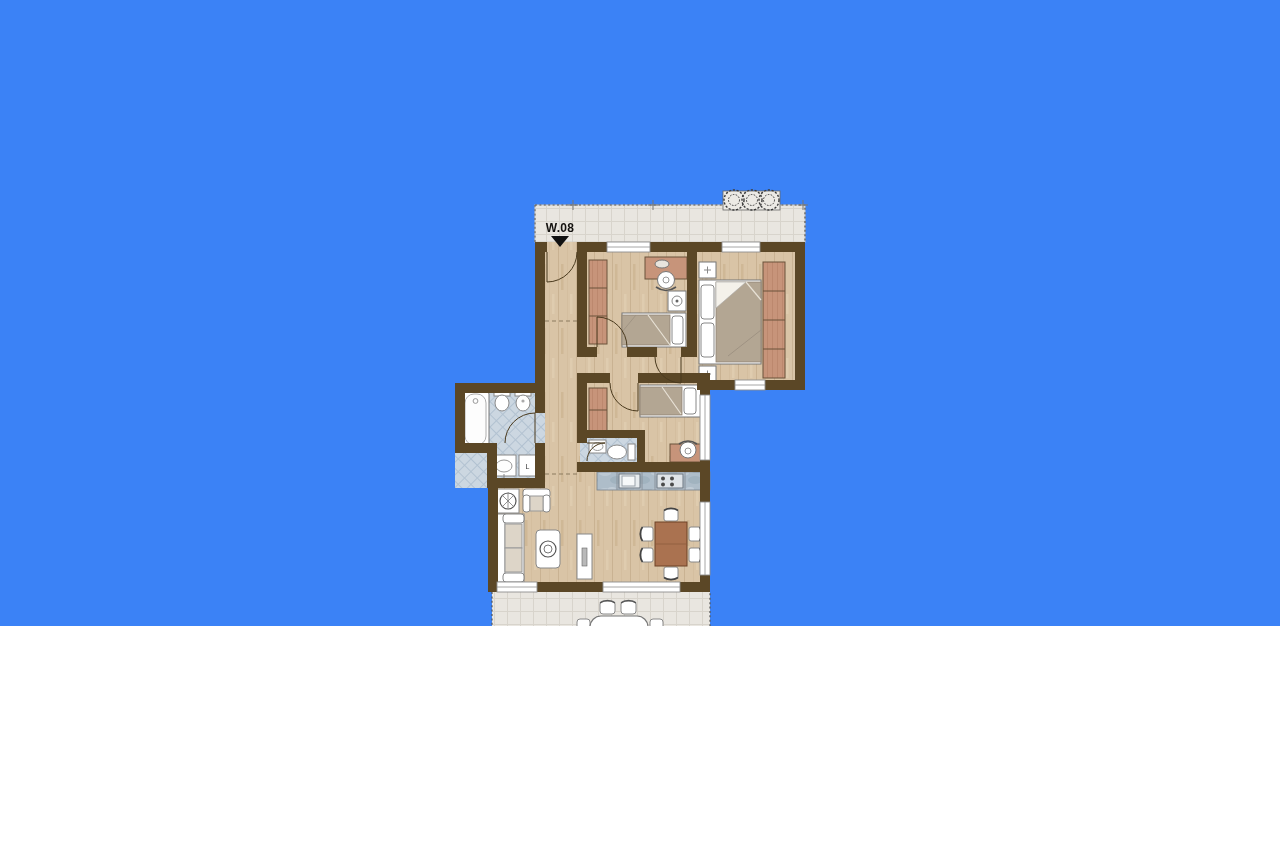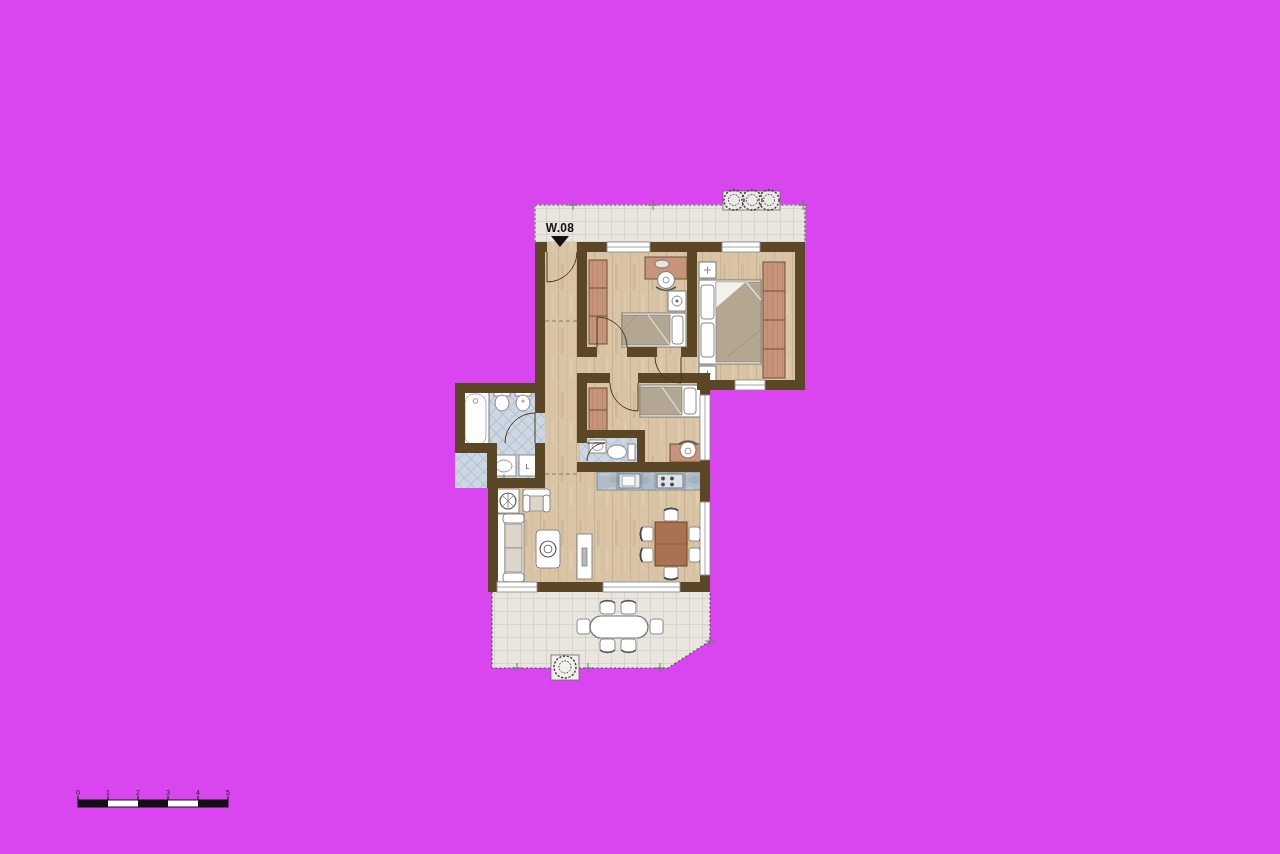--- a/index.html
+++ b/index.html
@@ -1,16 +1,16 @@
 <!DOCTYPE html>
 <html><head>
 <meta charset="utf-8">
 <style>
   html,body{margin:0;padding:0;background:#ffffff;}
-  #screen{position:relative;width:1280px;height:854px;background:#d946ef;overflow:hidden;
+  #screen{position:relative;width:1280px;height:626px;background:#3b82f6;overflow:hidden;
           font-family:"Liberation Sans", sans-serif;text-decoration:underline;}
   svg{position:absolute;left:0;top:0;}
   text{font-family:"Liberation Sans", sans-serif;}
   .unit-label{font-weight:bold;font-size:12px;fill:#14120f;letter-spacing:.3px;}
   .tiny-num{font-size:7px;fill:#222;}
   .wm-label{font-size:7px;fill:#333;}
 </style>
 </head>
 <body>
 

